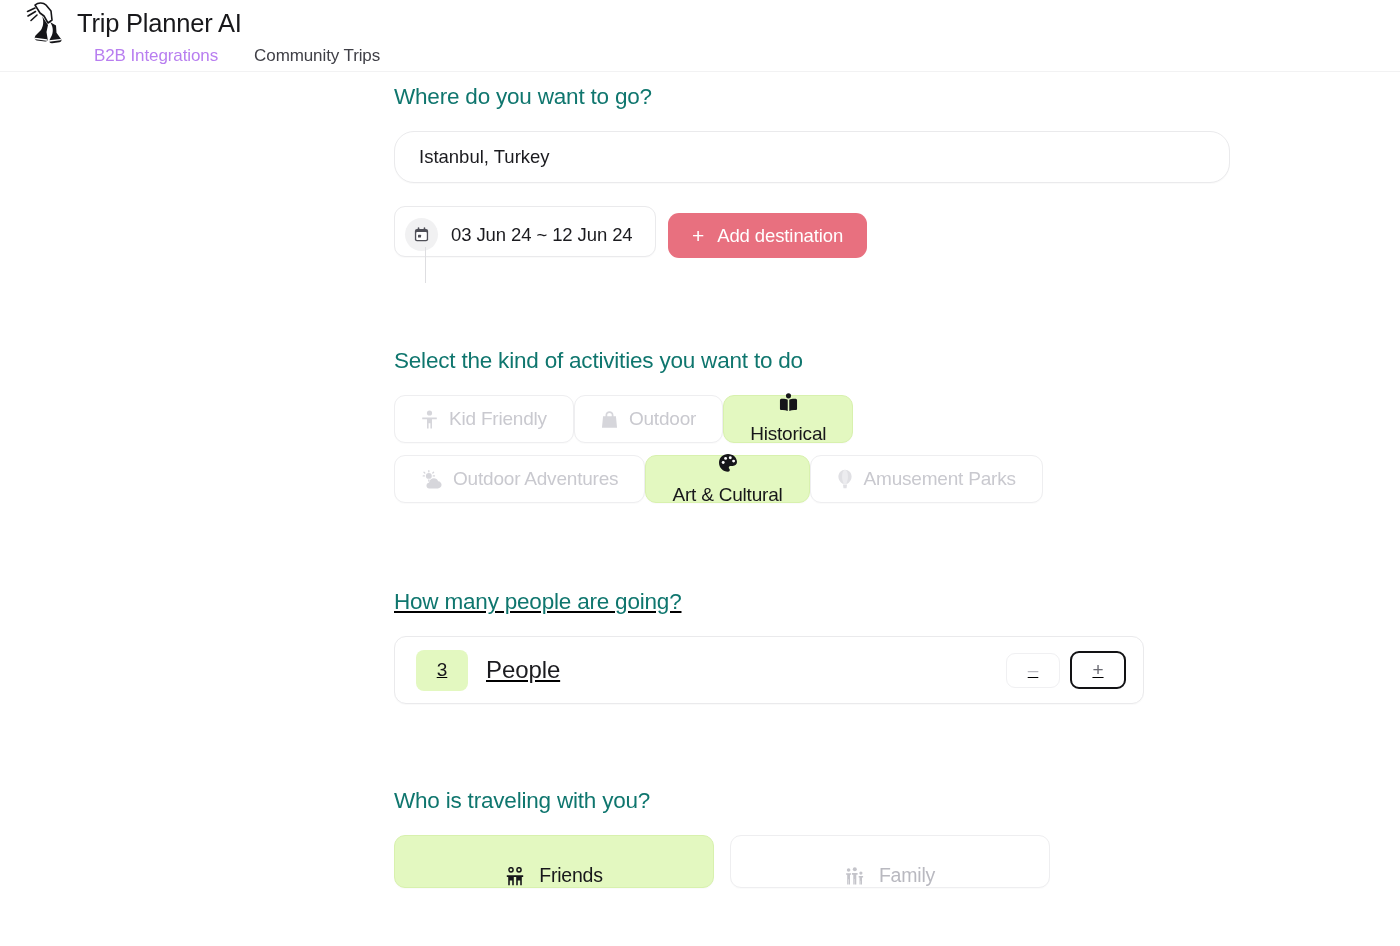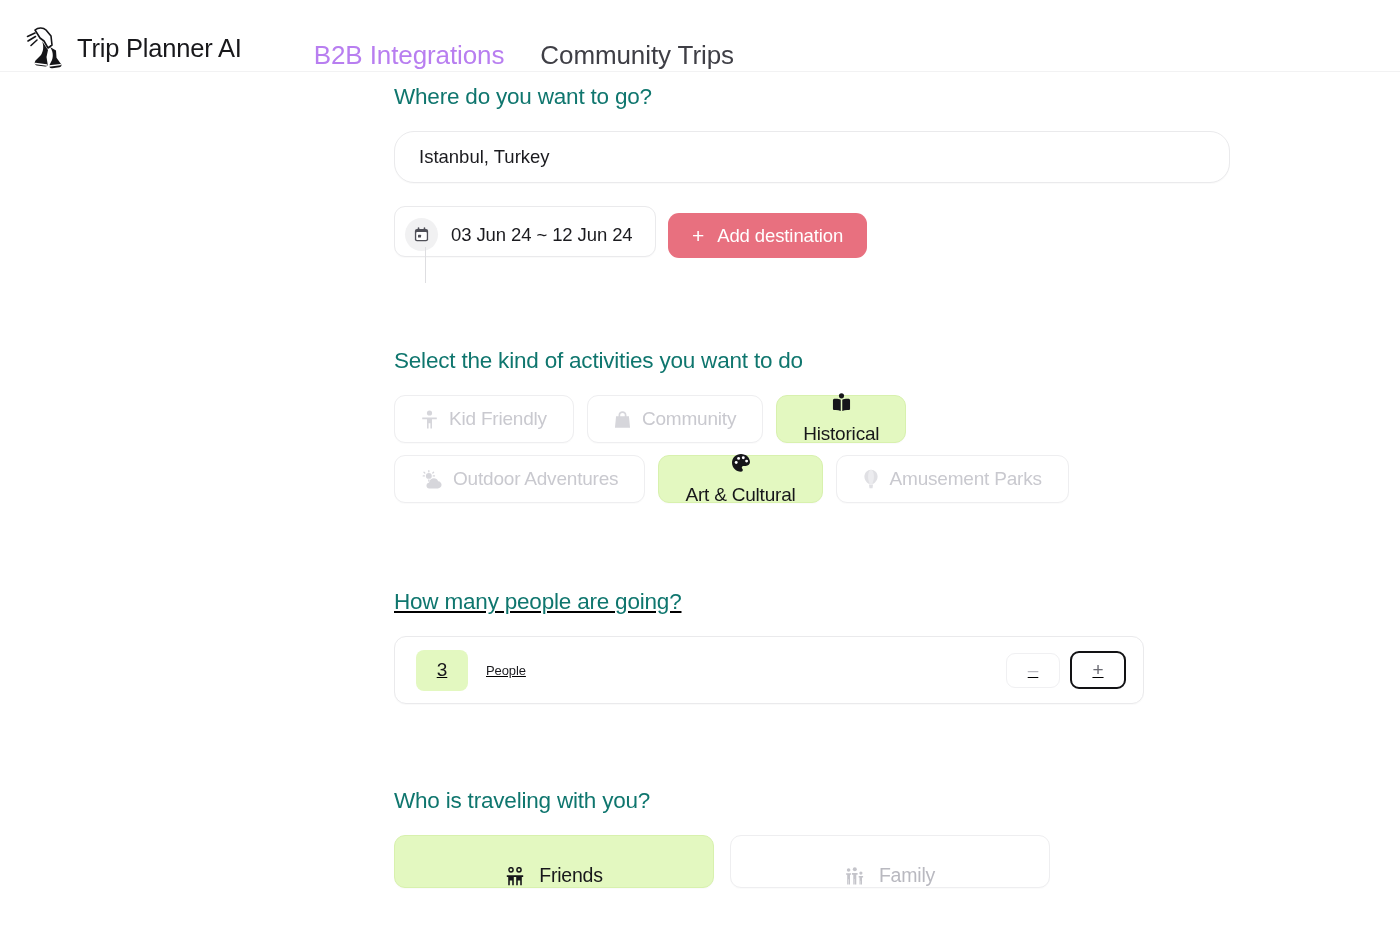--- a/index.html
+++ b/index.html
@@ -9,37 +9,38 @@
     font-family: "Liberation Sans", "DejaVu Sans", sans-serif;
     overflow: hidden;
     -webkit-font-smoothing: antialiased;
   }
 
   
   .header {
     position: relative;
     height: 72px;
     display: flex;
-    align-items: flex-end;
+    align-items: flex-start;
     padding-left: 22px;
     border-bottom: 1px solid #f2f2f3;
     background: #fff;
+    flex-direction: column;
   }
   .brand { display: flex; align-items: center; gap: 11px; }
   .brand-logo { width: 44px; height: 46px; display: block; flex: none; }
   .brand-name {
     font-size: 25.5px;
     font-weight: 500;
     color: #18181b;
     letter-spacing: -0.2px;
     white-space: nowrap;
   }
   .nav { display: flex; align-items: center; gap: 36px; margin-left: 72px; }
   .nav-link {
-    font-size: 26px;
+    font-size: 17px;
     color: #3f3f46;
     white-space: nowrap;
     cursor: pointer;
     letter-spacing: -0.1px;
   }
   .nav-link.active { color: #b87ef0; }
 
   
   .main {
     width: 1400px;
@@ -126,21 +127,21 @@
     font-size: 18.5px;
     font-family: inherit;
     letter-spacing: -0.1px;
     cursor: pointer;
   }
   .plus-glyph { font-size: 21px; line-height: 1; font-weight: 400; display:block; }
 
   
   .activities { margin-top: 90px; }
   .chip-rows { display: flex; flex-direction: column; gap: 12px; }
-  .chip-row { display: flex; gap: 13px; }
+  .chip-row { display: flex; }
   .chip {
     display: inline-flex;
     align-items: center;
     justify-content: center;
     gap: 11px;
     height: 48px;
     padding: 0 26px;
     border: 1px solid #eeeef0;
     border-radius: 11px;
     background: #ffffff;
@@ -177,21 +178,21 @@
     width: 52px; height: 41px;
     border-radius: 8px;
     background: #e3f8c0;
     display: flex; align-items: center; justify-content: center;
     font-size: 19px;
     color: #17171a;
     flex: none;
   }
   .count-label {
     margin-left: 18px;
-    font-size: 13px;
+    font-size: 24px;
     color: #1b1b1f;
     letter-spacing: -0.1px;
   }
   .stepper { margin-left: auto; display: flex; align-items: center; gap: 10px; }
   .step-btn {
     width: 54px; height: 35px;
     border-radius: 9px;
     background: #fff;
     display: flex; align-items: center; justify-content: center;
     font-size: 19px;
@@ -297,21 +298,21 @@
             <span>Kid Friendly</span>
           </div>
 
 
           <div class="chip">
             <span class="chip-ico">
               <svg width="17" height="19" viewBox="0 0 18 20" fill="#d6d6db">
                 <path d="M9 1.2c-2.4 0-4.2 1.8-4.2 4.1V6.5H2.2L1 18.8h16L15.8 6.5h-2.6V5.3C13.2 3 11.4 1.2 9 1.2zm0 1.9c1.4 0 2.4 1 2.4 2.2V6.5H6.6V5.3C6.6 4.1 7.6 3.1 9 3.1z"></path>
               </svg>
             </span>
-            <span>Community</span>
+            <span>Outdoor</span>
           </div>
 
           <div class="chip selected">
             <span class="chip-ico">
               <svg width="21" height="19" viewBox="0 0 22 20" fill="#16161a">
                 <circle cx="11" cy="3" r="2.7"></circle>
                 <path d="M10.2 7.2C8.6 6.3 6.2 5.9 3.4 6.1c-.8.1-1.4.7-1.4 1.5v8.9c0 .9.7 1.5 1.6 1.4 2.4-.2 4.6.1 6.6 1z"></path>
                 <path d="M11.8 7.2c1.6-.9 4-1.3 6.8-1.1.8.1 1.4.7 1.4 1.5v8.9c0 .9-.7 1.5-1.6 1.4-2.4-.2-4.6.1-6.6 1z"></path>
               </svg>
             </span>

